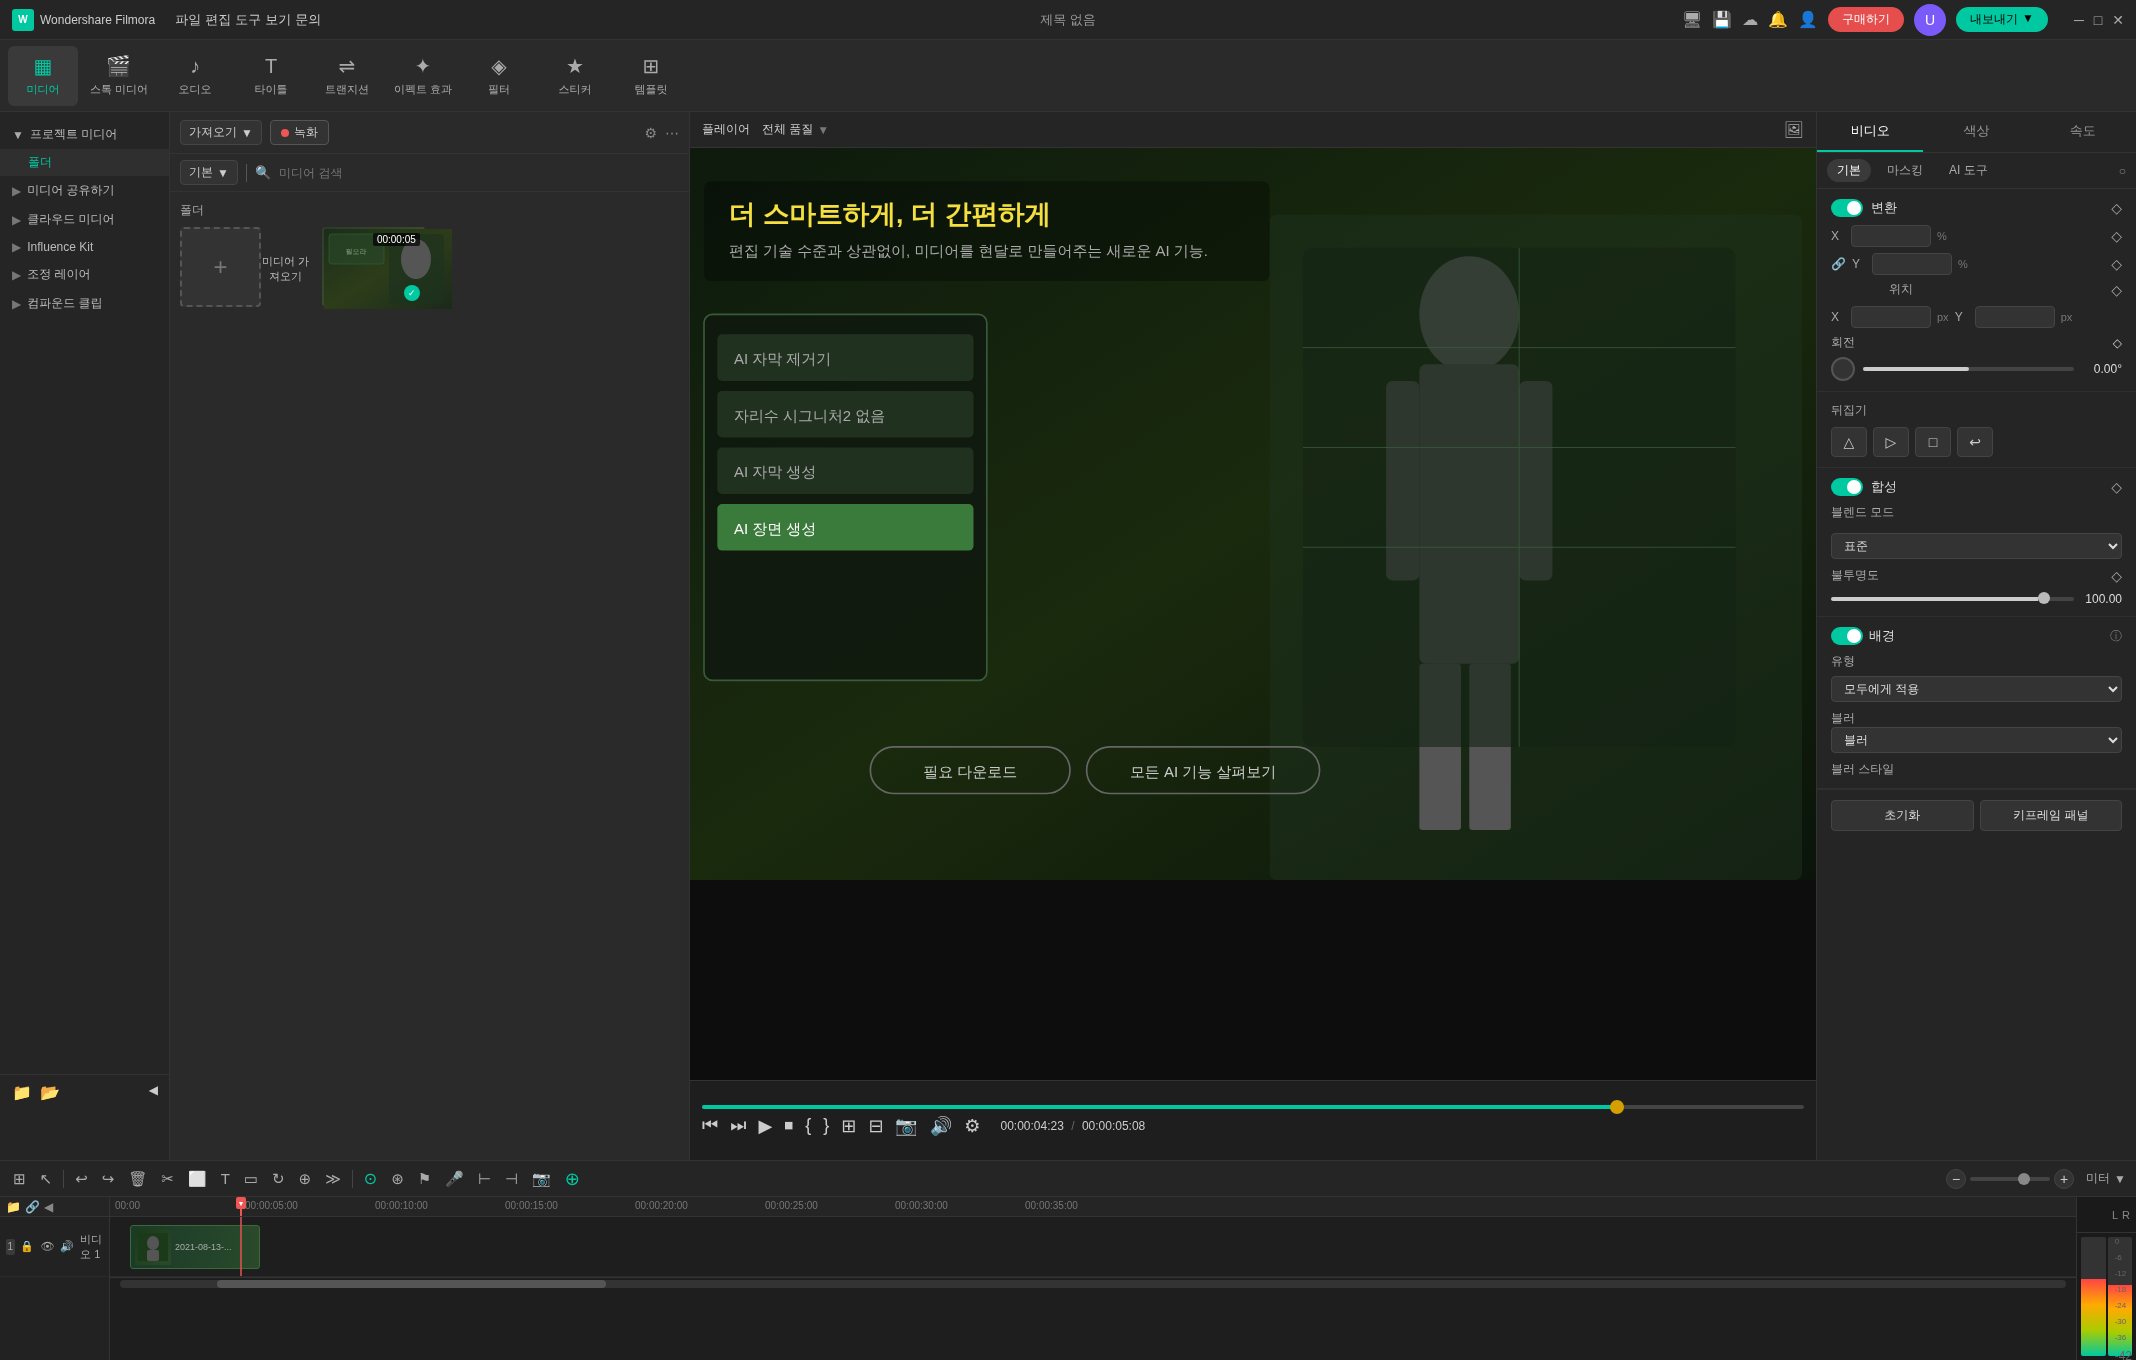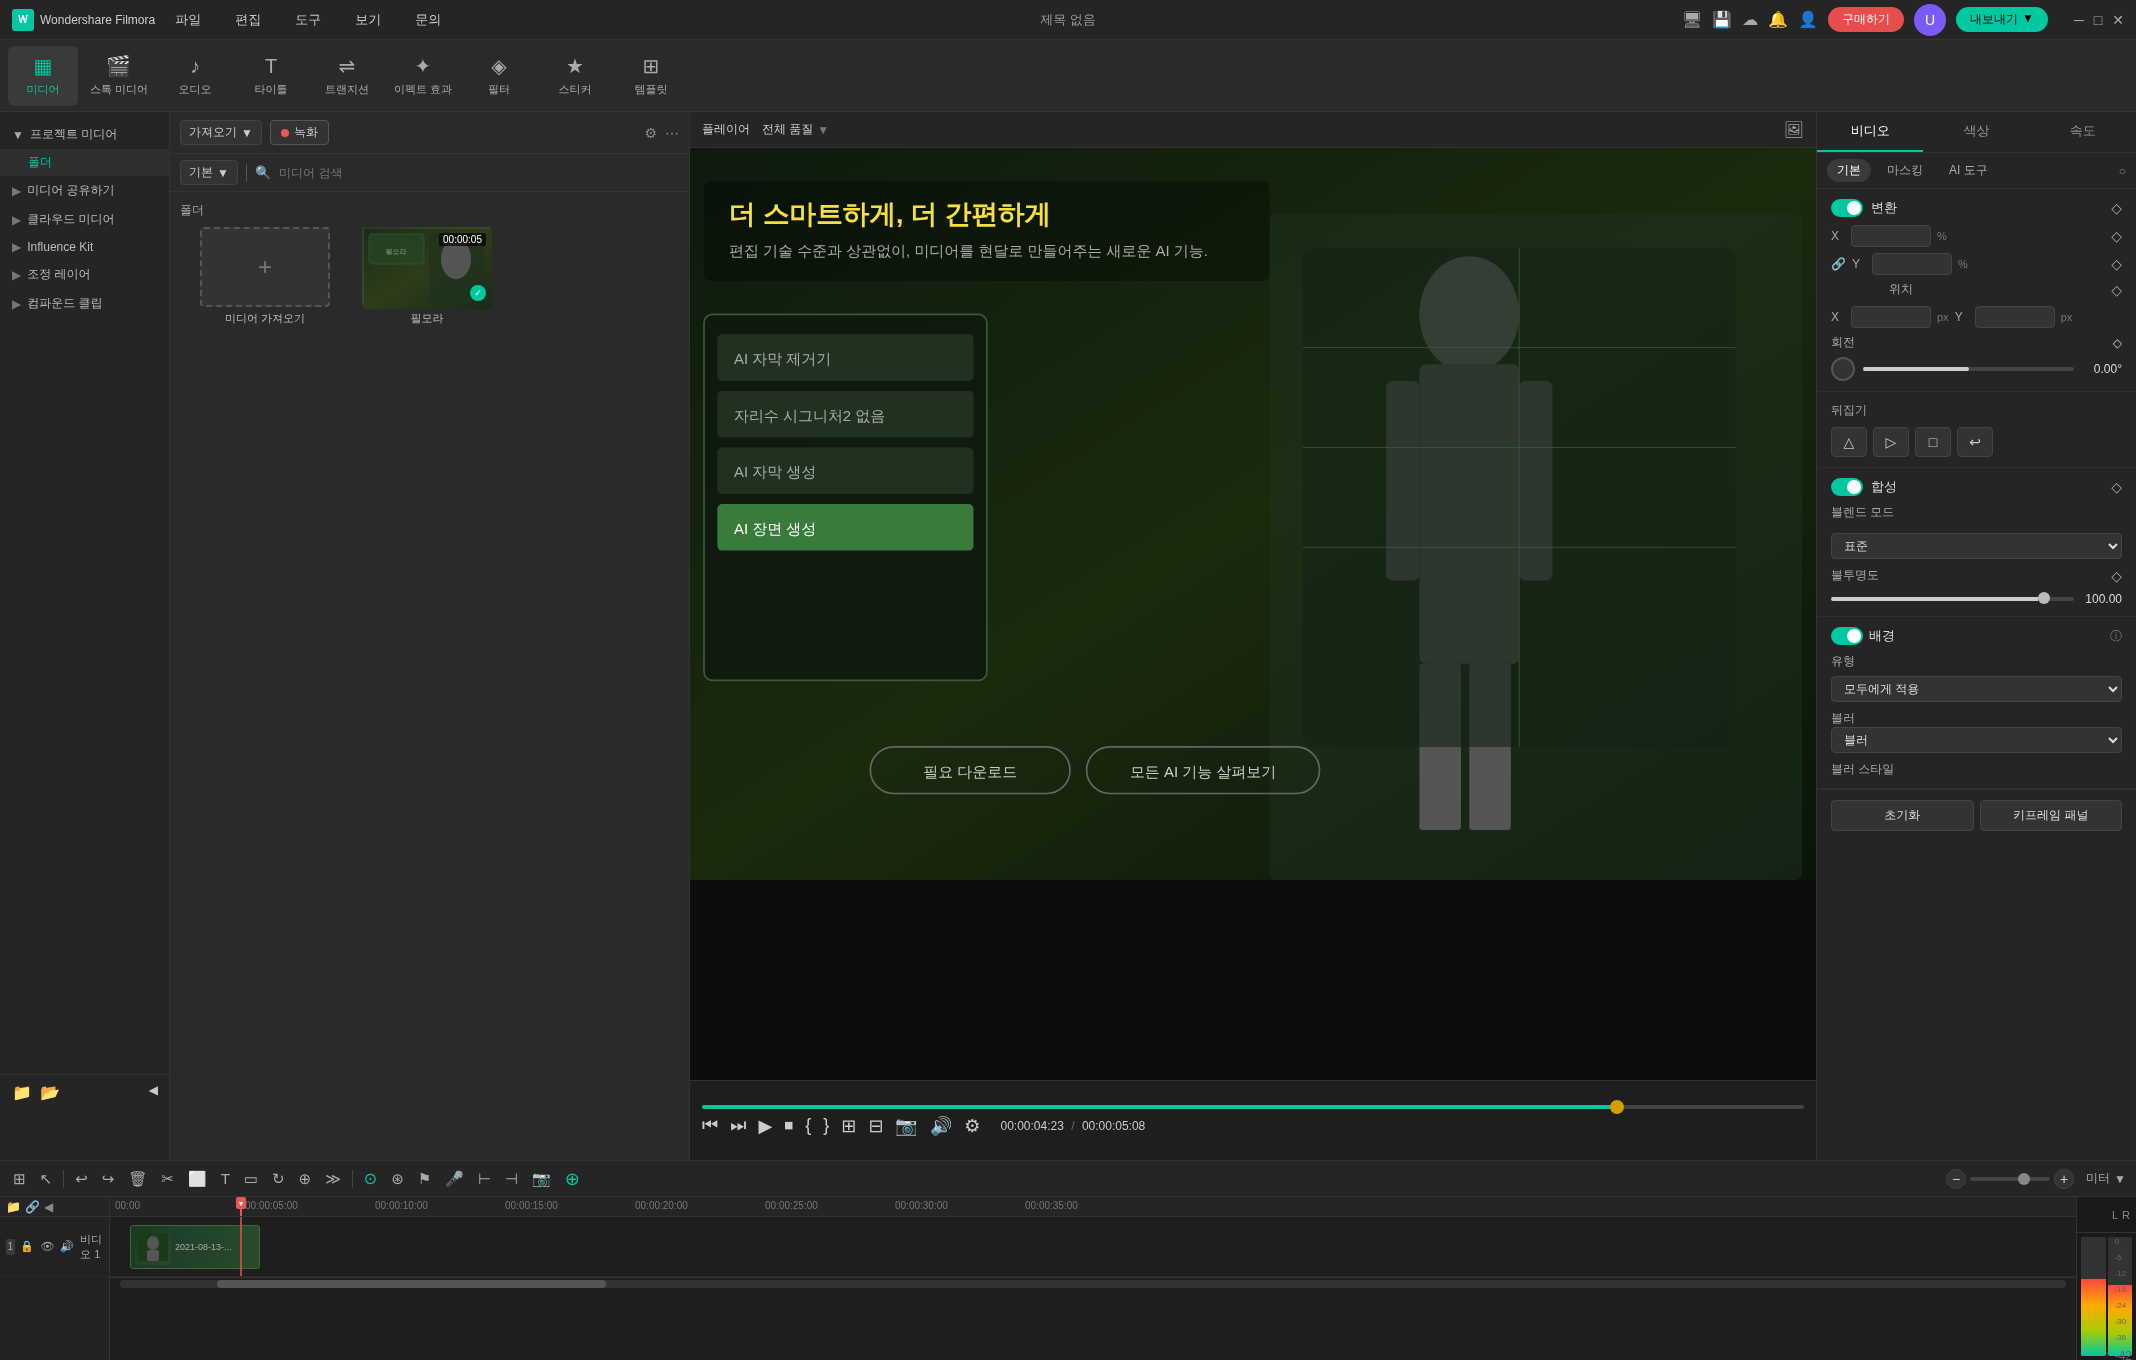--- a/index.html
+++ b/index.html
@@ -35,21 +35,21 @@
       border-radius: 3px;
       display: flex;
       align-items: center;
       justify-content: center;
       color: white;
       font-size: 10px;
       font-weight: bold;
     }
     .titlebar-menus {
       display: flex;
-      gap: 34px;
+      gap: 4px;
       flex: 1;
       align-items: center;
     }
     .titlebar-menu-item {
       color: #ccc;
       cursor: pointer;
       font-size: 13px;
     }
     .titlebar-center {
       position: absolute;
@@ -225,25 +225,24 @@
       overflow-y: auto;
     }
     .folder-label { color: #aaa; font-size: 12px; margin-bottom: 8px; }
     .media-grid {
       display: flex;
       flex-wrap: wrap;
       gap: 12px;
     }
     .media-item {
       display: flex;
-      flex-direction: column;
+      flex-direction: row;
       align-items: center;
       width: 130px;
       cursor: pointer;
-      margin-left: 20px;
     }
     .media-thumb {
       width: 130px;
       height: 80px;
       background: #333;
       border-radius: 4px;
       display: flex;
       align-items: center;
       justify-content: center;
       position: relative;

